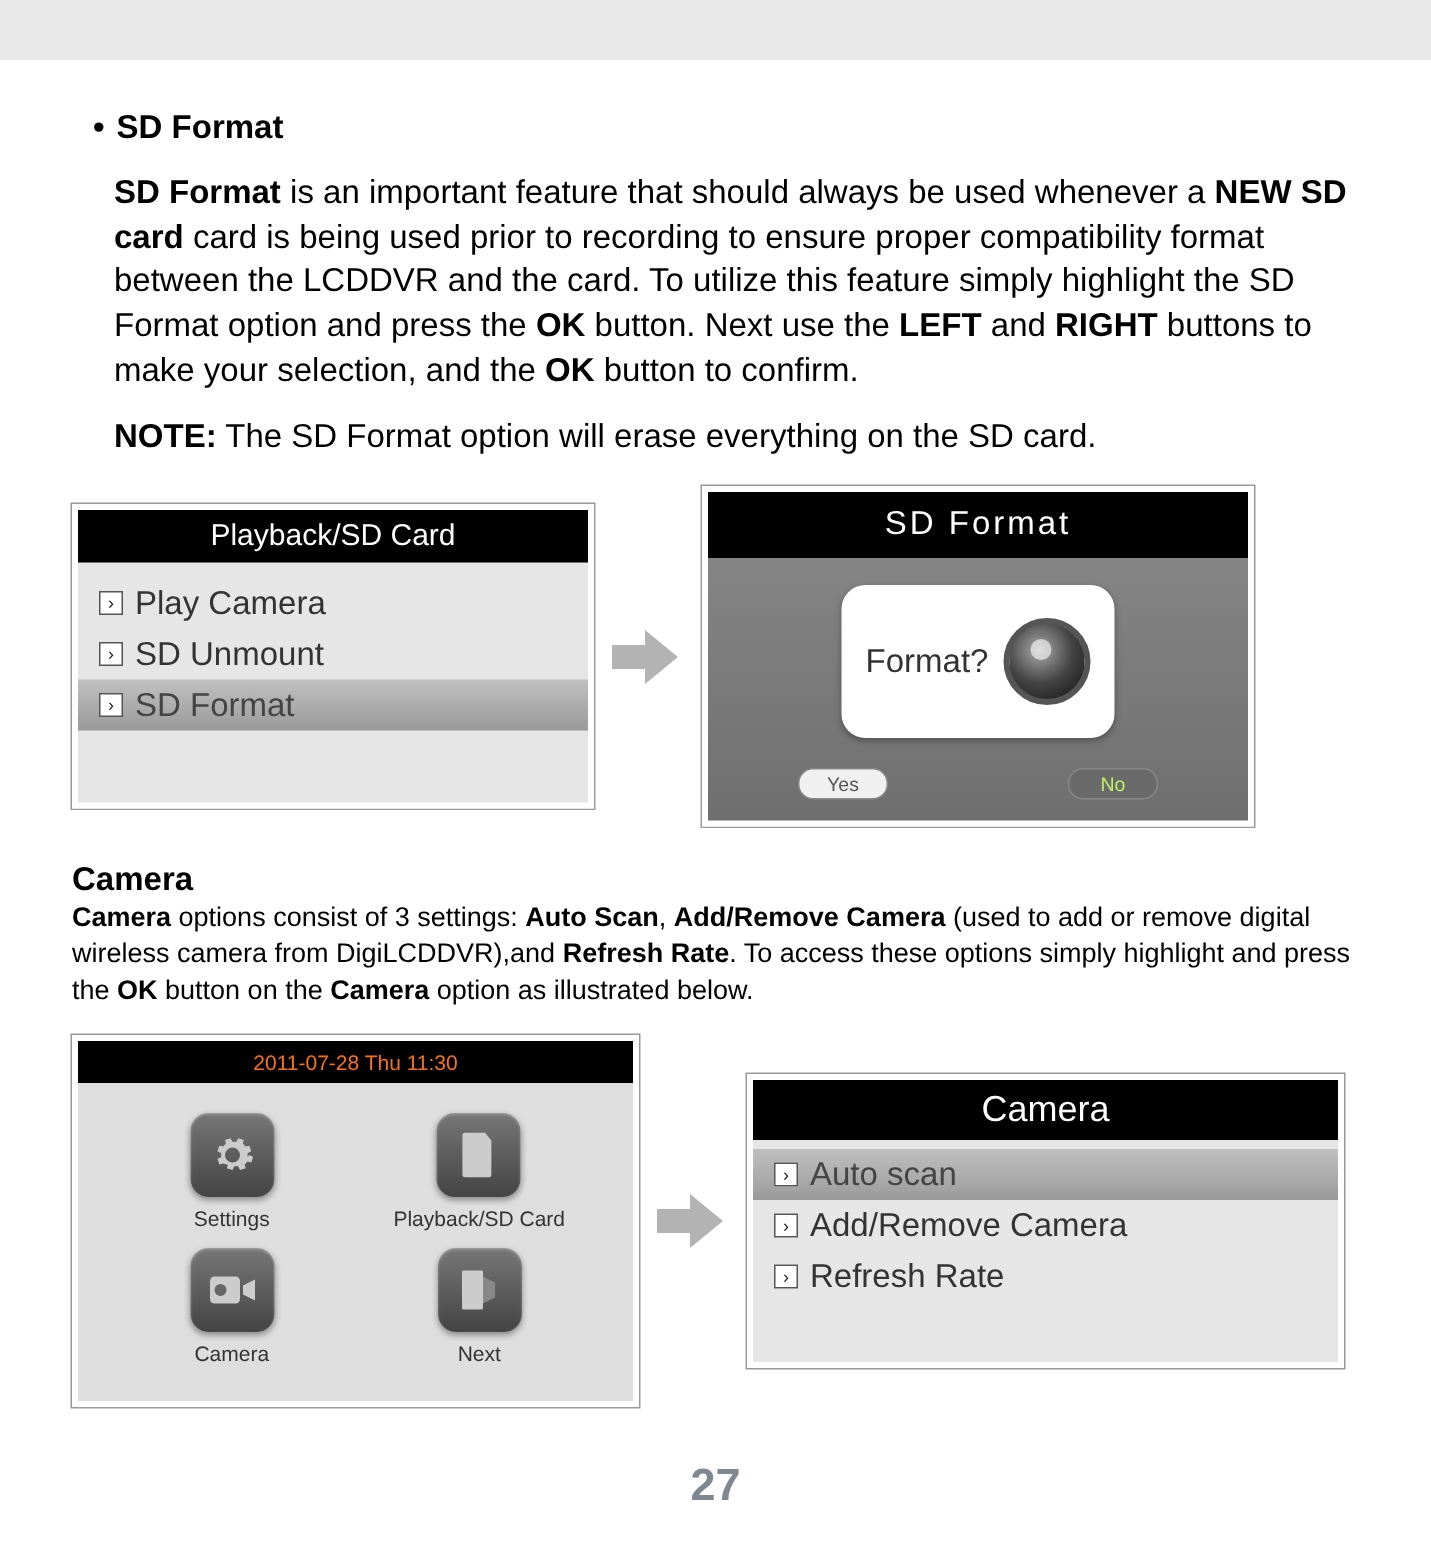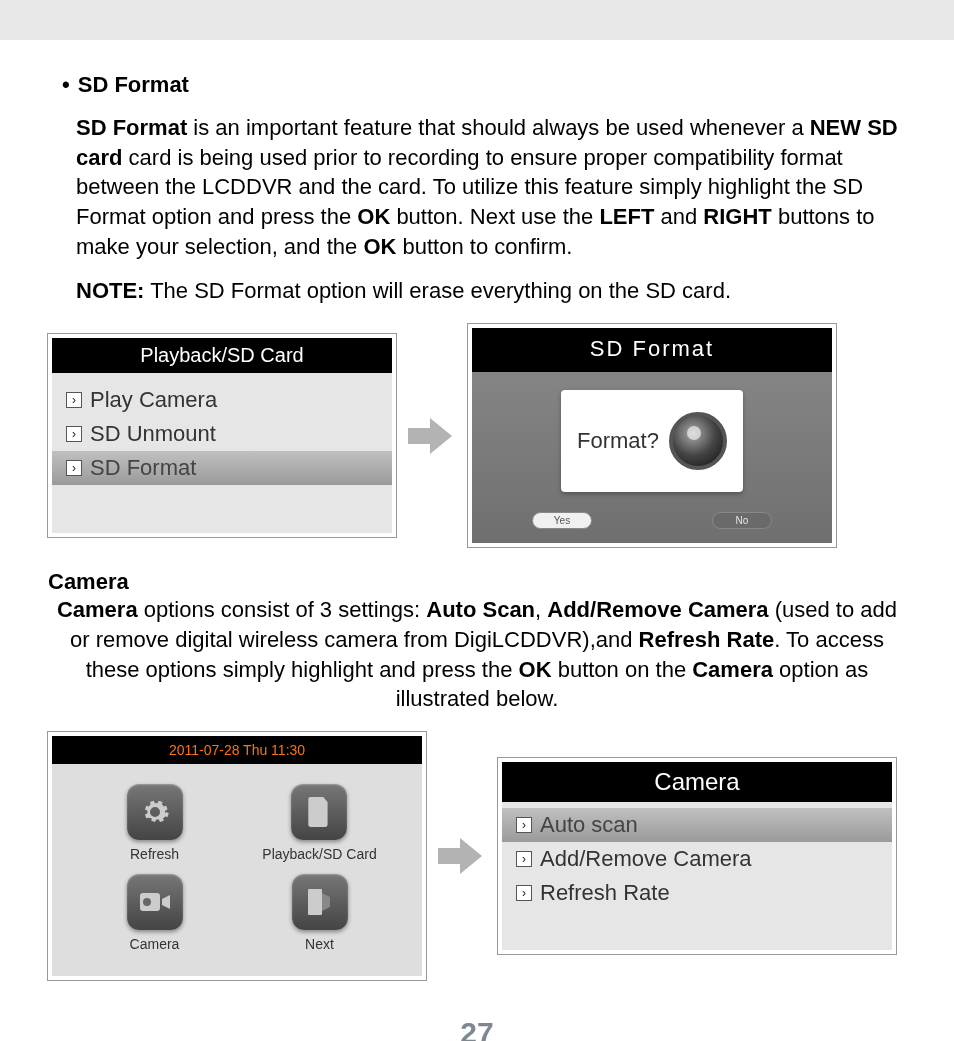--- a/index.html
+++ b/index.html
@@ -113,21 +113,21 @@
       padding: 8px 0 10px 0;
       letter-spacing: 2px;
     }
     .sd-body {
       padding: 18px 18px 6px 18px;
       display: flex;
       justify-content: center;
     }
     .bubble {
       background: #fff;
-      border-radius: 4px;
+      border-radius: 16px;
       padding: 22px 16px;
       display: flex;
       align-items: center;
       gap: 10px;
       box-shadow: 0 2px 4px rgba(0,0,0,0.3);
     }
     .bubble-text { font-size: 22px; color: #333; }
     .lens {
       width: 58px; height: 58px;
       border-radius: 50%;
@@ -139,31 +139,31 @@
       content:''; position:absolute; width:14px; height:14px;
       background: rgba(255,255,255,0.6); border-radius:50%;
       top:10px; left:14px;
     }
     .sd-btns {
       display: flex; justify-content: space-around;
       margin-top: 14px;
     }
     .sd-btn {
       width: 60px; text-align: center;
-      font-size: 10px; padding: 2px 0;
+      font-size: 13px; padding: 2px 0;
       border: 1px solid #888; border-radius: 10px;
     }
     .sd-yes { background: #f0f0f0; color: #555; }
-    .sd-no { background: #6a6a6a; color: #e5e5e5; }
+    .sd-no { background: #6a6a6a; color: #bef264; }
     
     .section-head {
       font-size: 22px; font-weight: 700;
     }
     .para2 {
-      font-size: 22px; line-height: 1.35; text-align: center;
+      font-size: 18px; line-height: 1.35;
     }
     
     .main-box {
       width: 370px;
       background: #dedede;
     }
     .main-title {
       background: #000; color: #f97316; text-align: center;
       font-size: 14px; padding: 6px 0;
     }
@@ -273,21 +273,21 @@
     <div class="fig-frame">
       <div class="main-box">
         <div class="main-title">2011-07-28 Thu  11:30</div>
         <div class="main-grid">
           <div class="app-tile">
             <div class="app-icon">
               <svg class="gear" viewBox="0 0 24 24">
                   <path class="small-svg" d="M12 8a4 4 0 100 8 4 4 0 000-8zm9 4l2 1-1 3-2-.5a8 8 0 01-1.5 1.5l.5 2-3 1-1-2a8 8 0 01-2 0l-1 2-3-1 .5-2A8 8 0 017 16.5L5 17l-1-3 2-1a8 8 0 010-2L4 10l1-3 2 .5A8 8 0 018.5 6L8 4l3-1 1 2a8 8 0 012 0l1-2 3 1-.5 2A8 8 0 0119 7.5l2-.5 1 3-2 1a8 8 0 010 2z"></path>
                 </svg>
             </div>
-            <span class="app-label">Refresh</span>
+            <span class="app-label">Settings</span>
           </div>
           <div class="app-tile">
             <div class="app-icon">
               <svg width="26" height="30" viewBox="0 0 24 28">
                   <path class="small-svg" d="M4 0h12l4 5v21a2 2 0 01-2 2H4a2 2 0 01-2-2V2a2 2 0 012-2z"></path>
                 </svg>
             </div>
             <span class="app-label">Playback/SD Card</span>
           </div>
           <div class="app-tile">

